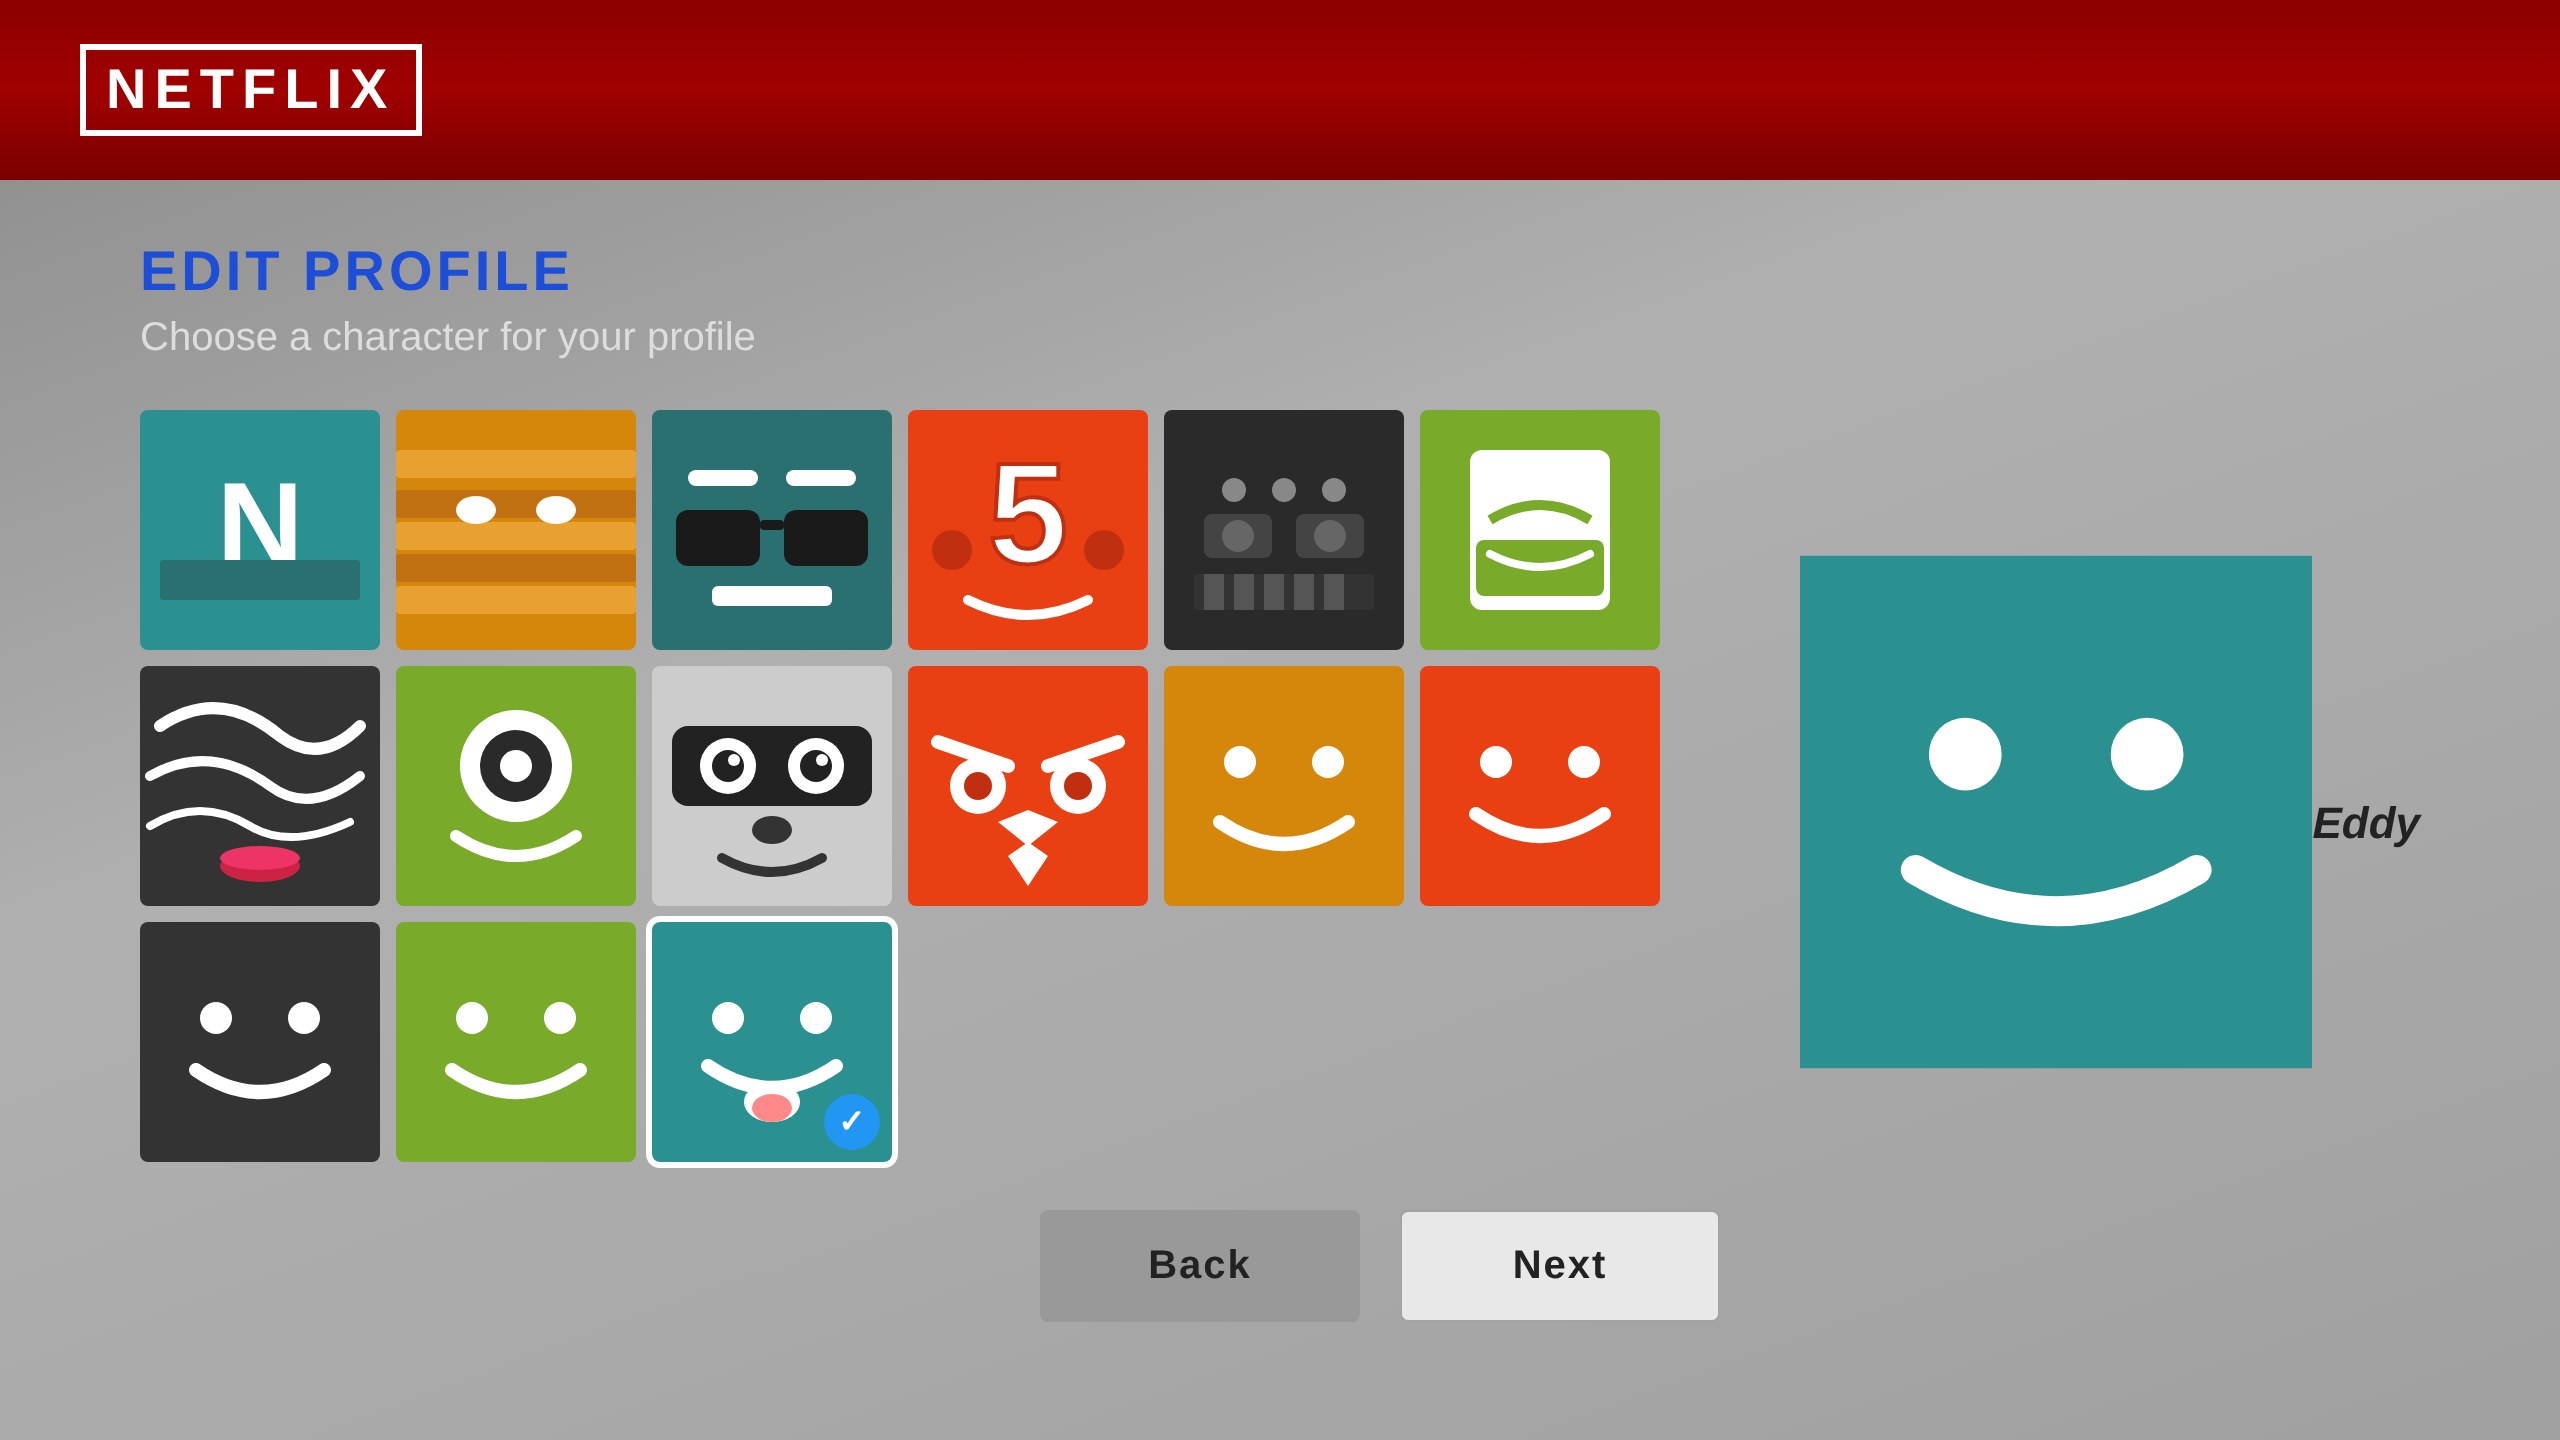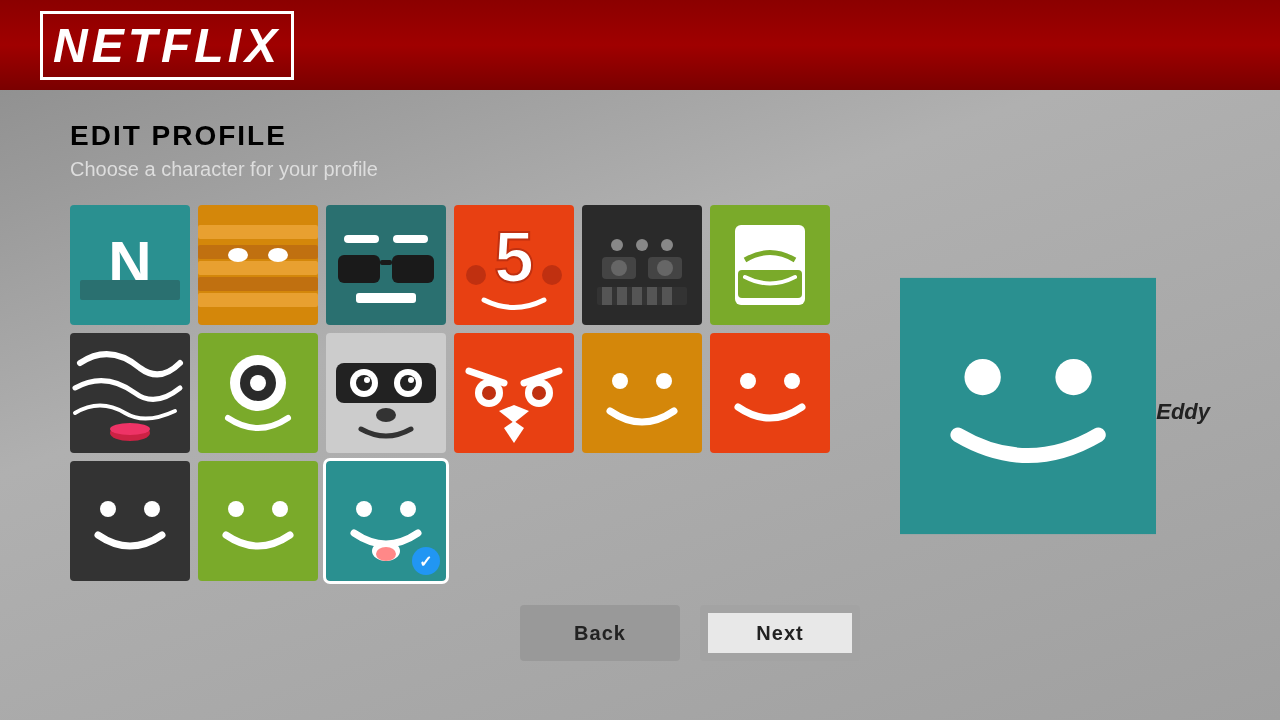--- a/index.html
+++ b/index.html
@@ -15,46 +15,45 @@
     #header {
       width: 1280px;
       height: 90px;
       background: linear-gradient(180deg, #8b0000 0%, #a00000 50%, #7a0000 100%);
       display: flex;
       align-items: center;
       padding: 0 40px;
     }
 
     .netflix-logo {
-      font-size: 48px;
+      font-size: 28px;
       font-weight: 900;
       color: white;
       letter-spacing: 4px;
-      font-style: italic;
       text-transform: uppercase;
       border: 3px solid white;
       padding: 4px 10px;
     }
 
     
     #main {
       display: flex;
       padding: 30px 70px 20px 70px;
       gap: 40px;
     }
 
     
     #left-panel {
       flex: 1;
     }
 
     .edit-profile-title {
       font-size: 28px;
       font-weight: 700;
-      color: #000000;
+      color: #1d4ed8;
       text-transform: uppercase;
       letter-spacing: 2px;
       margin-bottom: 6px;
     }
 
     .choose-subtitle {
       font-size: 20px;
       color: #ddd;
       margin-bottom: 24px;
     }
@@ -128,21 +127,21 @@
     }
 
     .btn-back {
       background: #999;
       color: #222;
     }
 
     .btn-next {
       background: #e8e8e8;
       color: #222;
-      border: 8px solid #a3a3a3;
+      border: 1px solid #a3a3a3;
     }
 
     
     #right-panel {
       width: 310px;
       display: flex;
       flex-direction: row;
       align-items: center;
       padding-top: 30px;
     }

